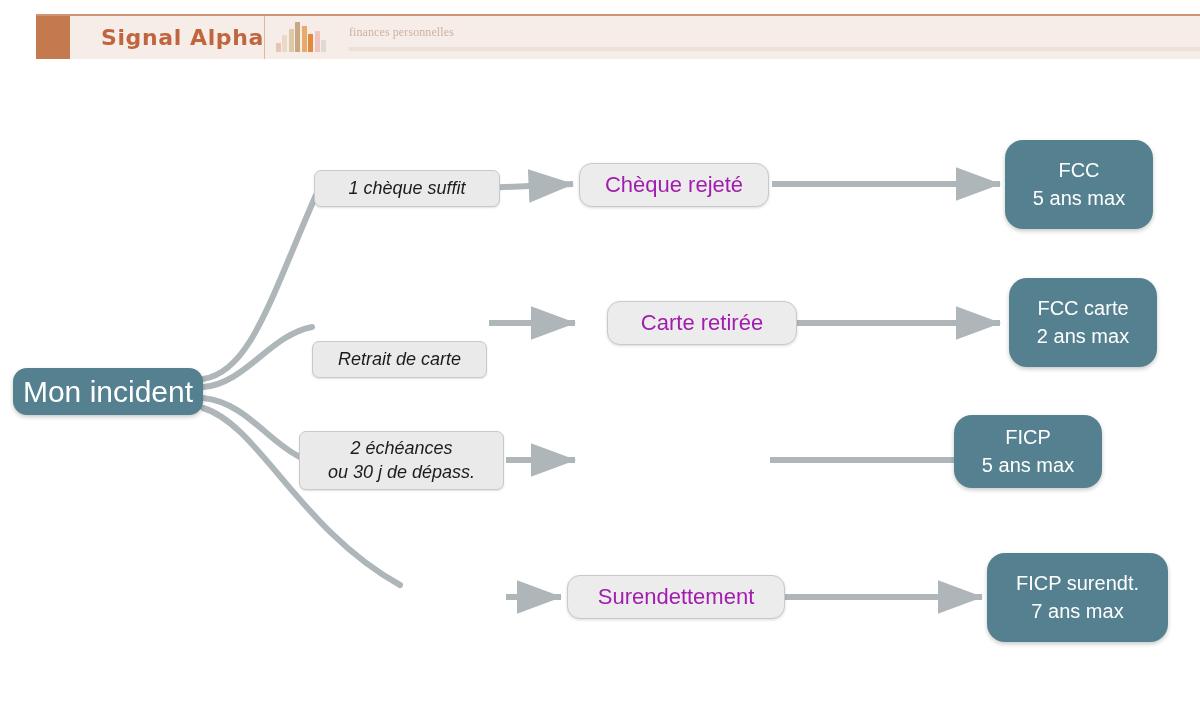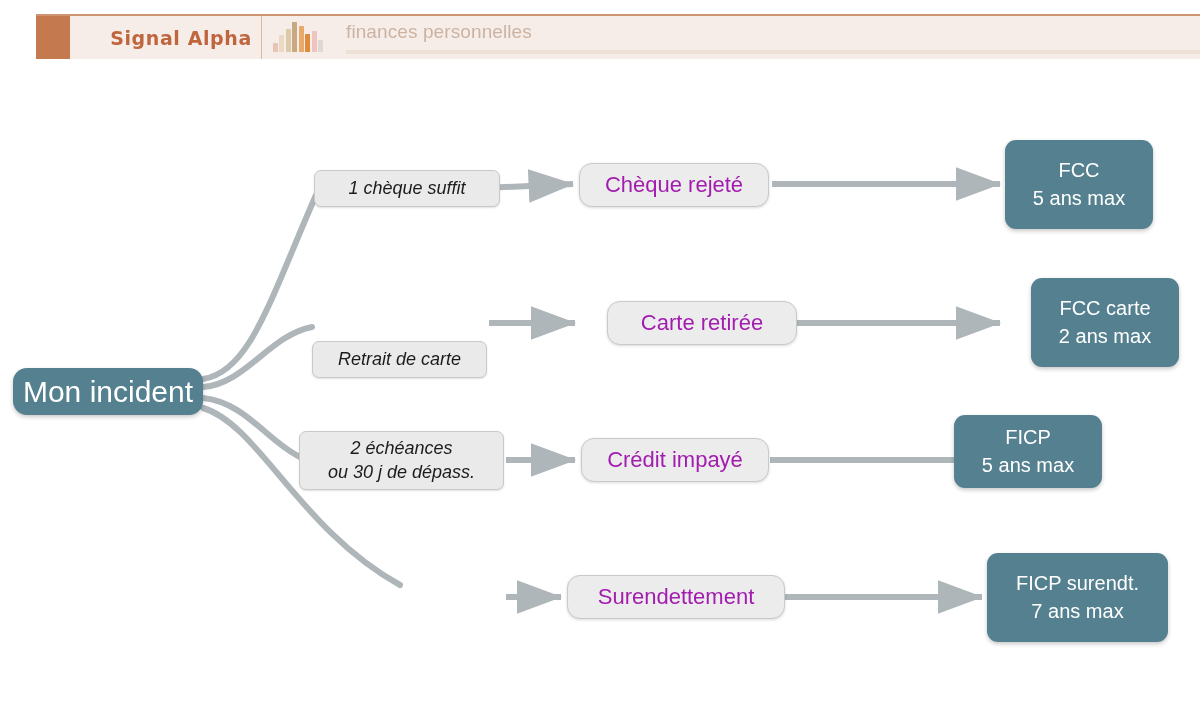--- a/index.html
+++ b/index.html
@@ -36,21 +36,21 @@
   #brand-wrap {
     flex: 0 0 192px;
     display: flex;
     align-items: center;
     justify-content: center;
     border-right: 1.5px solid #DDB9A3;
     box-sizing: border-box;
   }
   #brand-title {
     color: #C0663F;
-    font-size: 19px;
+    font-size: 22px;
     font-weight: bold;
     letter-spacing: 0.6px;
     font-family: "DejaVu Sans", sans-serif;
     white-space: nowrap;
     margin-left: 31px;
   }
   #icon-wrap {
     flex: 0 0 72px;
     display: flex;
     align-items: flex-end;
@@ -72,22 +72,22 @@
   #subtitle-wrap {
     flex: 1 1 auto;
     display: flex;
     flex-direction: column;
     justify-content: center;
     padding-left: 12px;
     box-sizing: border-box;
   }
   #subtitle-text {
     color: #CBB3A3;
-    font-size: 19px;
-    font-family: Liberation Sans, sans-serif;
+    font-size: 12px;
+    font-family: Liberation Serif, serif;
     letter-spacing: 0.1px;
   }
   #subtitle-rule {
     margin-top: 7px;
     height: 4px;
     background: #EDE0D6;
     width: 100%;
   }
 
   
@@ -113,21 +113,21 @@
     display: flex;
     flex-direction: column;
     align-items: center;
     justify-content: center;
     text-align: center;
   }
 
   
   .node-teal {
     background: #54808F;
-    border-radius: 11px;
+    border-radius: 18px;
     color: #ffffff;
     box-shadow: 0 2px 4px rgba(0,0,0,0.22);
   }
   #node-root {
     left: 13px;
     top: 368px;
     width: 190px;
     height: 47px;
     font-size: 30px;
     border-radius: 14px;
@@ -228,32 +228,29 @@
     <span class="l1">FCC</span>
     <span class="l2">5 ans max</span>
   </div>
 
   <div class="node node-cond" style="left:312px; top:305px; width:175px; height:37px;margin-top:36px;">
     <span>Retrait de carte</span>
   </div>
   <div class="node node-step" style="left:579px; top:301px; width:190px; height:44px;margin-left:28px;">
     <span>Carte retirée</span>
   </div>
-  <div class="node node-teal node-outcome" style="left:1031px; top:278px; height:89px;">
+  <div class="node node-teal node-outcome" style="left:1009px; top:278px; height:89px;">
     <span class="l1">FCC carte</span>
     <span class="l2">2 ans max</span>
   </div>
 
   <div class="node node-cond" style="left:299px; top:431px; width:205px; height:59px;">
     <span>2 échéances</span>
     <span>ou 30 j de dépass.</span>
   </div>
-  <div class="node node-step" style="left:581px; top:438px; width:188px; height:44px;">
-    <span>Crédit impayé</span>
-  </div>
   <div class="node node-teal node-outcome" style="left:954px; top:415px; height:73px;text-align:center;">
     <span class="l1">FICP</span>
     <span class="l2">5 ans max</span>
   </div>
 
   <div class="node node-step" style="left:567px; top:575px; width:218px; height:44px;">
     <span>Surendettement</span>
   </div>
   <div class="node node-teal node-outcome" style="left:987px; top:553px; width:181px; height:89px;">
     <span class="l1">FICP surendt.</span>

